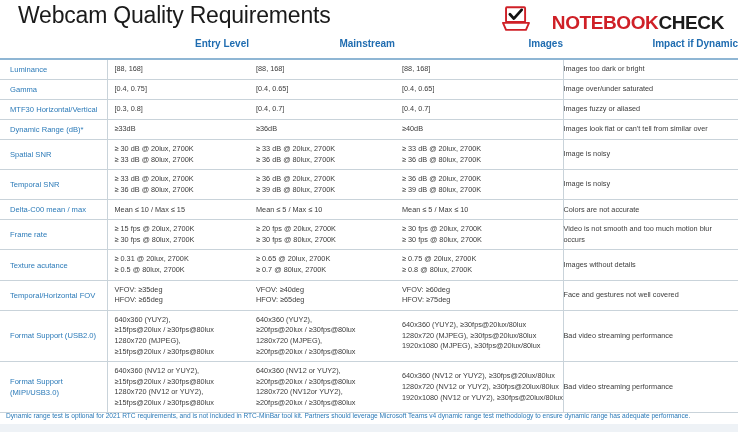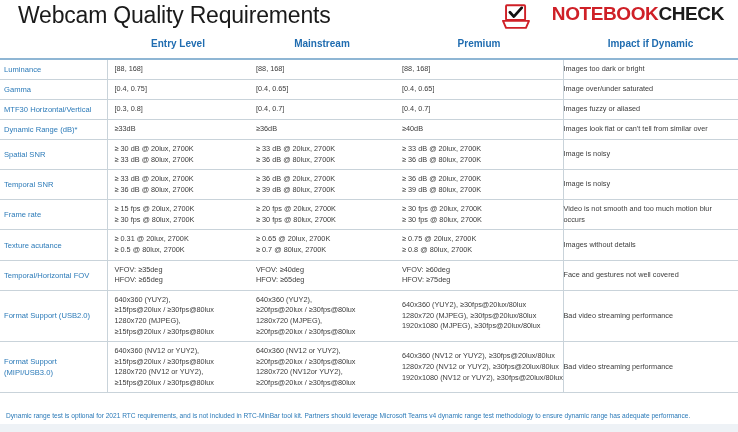--- a/index.html
+++ b/index.html
@@ -36,21 +36,21 @@
     font-weight: 400;
     color: #1a1a1a;
     letter-spacing: -0.2px;
     white-space: nowrap;
   }
   .logo {
     position: absolute;
     right: 14px;
     top: 4px;
     display: flex;
-    align-items: flex-start;
+    align-items: flex-end;
     height: 28px;
     gap: 20px;
   }
   .logo-mark {
     width: 30px;
     height: 26px;
     margin-right: 1px;
     flex: none;
   }
   .logo-text {
@@ -72,21 +72,21 @@
   table.req col.c0 { width: 107px; }
   table.req col.c1 { width: 142px; }
   table.req col.c2 { width: 146px; }
   table.req col.c3 { width: 168px; }
   table.req col.c4 { width: 175px; }
 
   thead th {
     font-size: 10px;
     font-weight: 700;
     color: #1f6cb0;
-    text-align: center;
+    text-align: right;
     padding: 0 0 9px 0;
     vertical-align: bottom;
     border: 0;
     background: #ffffff;
   }
   thead th.blank { }
 
   tbody td {
     border-top: 1px solid #c9d3da;
     border-bottom: 1px solid #c9d3da;
@@ -95,21 +95,21 @@
     font-size: 7.3px;
     line-height: 1.45;
     color: #3c3c3c;
     background: #ffffff;
   }
   tbody tr:first-child td { border-top: 2px solid #8fb6d4; }
   tbody td.label {
     color: #2b7ab8;
     font-size: 7.6px;
     border-right: 1px solid #c9d3da;
-    padding-left: 4px;
+    padding-left: 10px;
   }
   tbody td.impact {
     border-left: 1px solid #c9d3da;
     color: #3c3c3c;
     padding-left: 0;
   }
   tbody td .ln { display: block; white-space: nowrap; }
   tbody td.impact .ln { white-space: normal; }
   tbody td.label .ln { white-space: normal; }
 
@@ -157,21 +157,21 @@
         <col class="c1">
         <col class="c2">
         <col class="c3">
         <col class="c4">
     </colgroup>
     <thead>
       <tr>
         <th class="blank"></th>
         <th>Entry Level</th>
         <th>Mainstream</th>
-        <th>Premium</th>
+        <th>Images</th>
         <th>Impact if Dynamic</th>
       </tr>
     </thead>
     <tbody id="tbody">
         <tr>
           <td class="label">
             <span class="ln">Luminance</span>
           </td>
           <td>
             <span class="ln">[88, 168]</span>
@@ -272,20 +272,37 @@
           <td>
             <span class="ln">≥ 36 dB @ 20lux, 2700K</span>
             <span class="ln">≥ 39 dB @ 80lux, 2700K</span>
           </td>
           <td class="impact">
             <span class="ln">Image is noisy</span>
           </td>
         </tr>
         <tr>
           <td class="label">
+            <span class="ln">Delta-C00  mean / max</span>
+          </td>
+          <td>
+            <span class="ln">Mean ≤ 10  /  Max ≤ 15</span>
+          </td>
+          <td>
+            <span class="ln">Mean ≤ 5  /  Max ≤ 10</span>
+          </td>
+          <td>
+            <span class="ln">Mean ≤ 5  /  Max ≤ 10</span>
+          </td>
+          <td class="impact">
+            <span class="ln">Colors are not accurate</span>
+          </td>
+        </tr>
+        <tr>
+          <td class="label">
             <span class="ln">Frame rate</span>
           </td>
           <td>
             <span class="ln">≥ 15 fps @ 20lux, 2700K</span>
             <span class="ln">≥ 30 fps @ 80lux, 2700K</span>
           </td>
           <td>
             <span class="ln">≥ 20 fps @ 20lux, 2700K</span>
             <span class="ln">≥ 30 fps @ 80lux, 2700K</span>
           </td>

